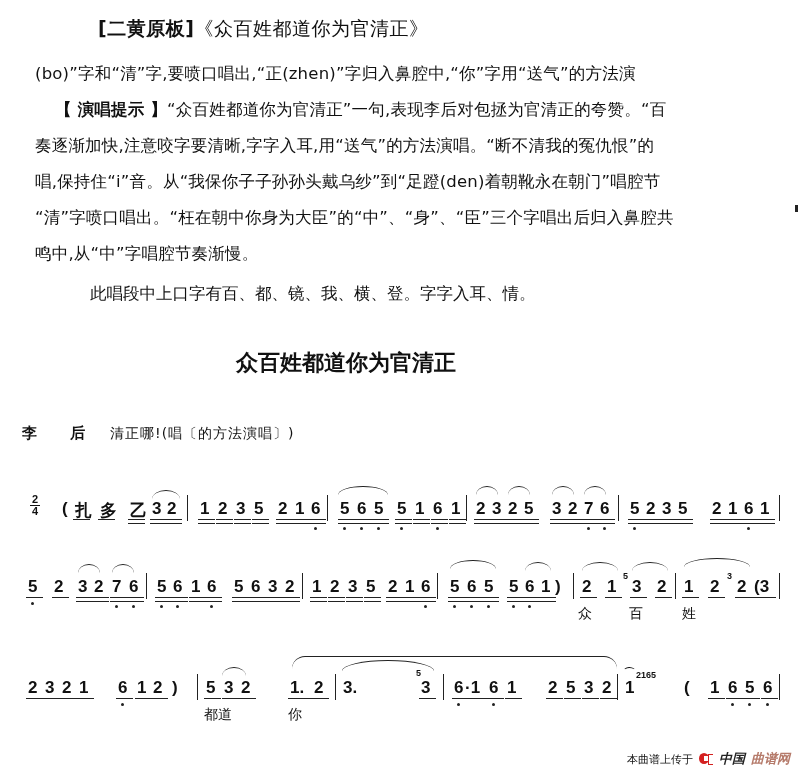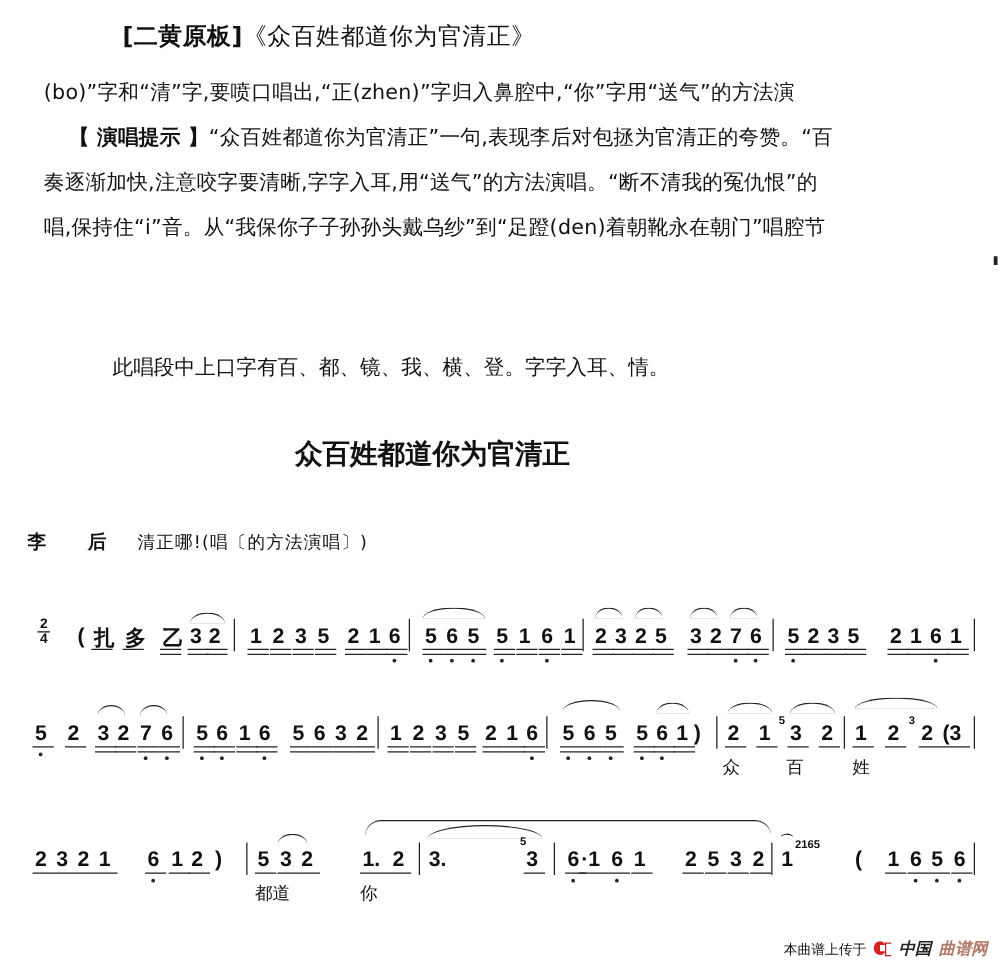--- a/index.html
+++ b/index.html
@@ -38,20 +38,22 @@
 
 <div class="abs heading">
   <span class="bold">[二黄原板]</span><span class="title">《众百姓都道你为官清正》</span>
 </div>
 
 <div class="abs para" style="top:56px;">
   <div>(bo)”字和“清”字,要喷口唱出,“正(zhen)”字归入鼻腔中,“你”字用“送气”的方法演</div>
   <div style="text-indent:20px;"><span class="tag">【 演唱提示 】</span><span>“众百姓都道你为官清正”一句,表现李后对包拯为官清正的夸赞。“百</span></div>
   <div>奏逐渐加快,注意咬字要清晰,字字入耳,用“送气”的方法演唱。“断不清我的冤仇恨”的</div>
   <div>唱,保持住“i”音。从“我保你子子孙孙头戴乌纱”到“足蹬(den)着朝靴永在朝门”唱腔节</div>
+  <div>“清”字喷口唱出。“枉在朝中你身为大臣”的“中”、“身”、“臣”三个字唱出后归入鼻腔共</div>
+  <div>鸣中,从“中”字唱腔节奏渐慢。</div>
 </div>
 
 <div class="abs para2" style="top:283px;">此唱段中上口字有百、都、镜、我、横、登。字字入耳、情。</div>
 
 <div class="abs edge-mark"></div>
 
 <div class="abs song-title">众百姓都道你为官清正</div>
 
 <div class="abs role">
   <span class="name">李 后</span>

